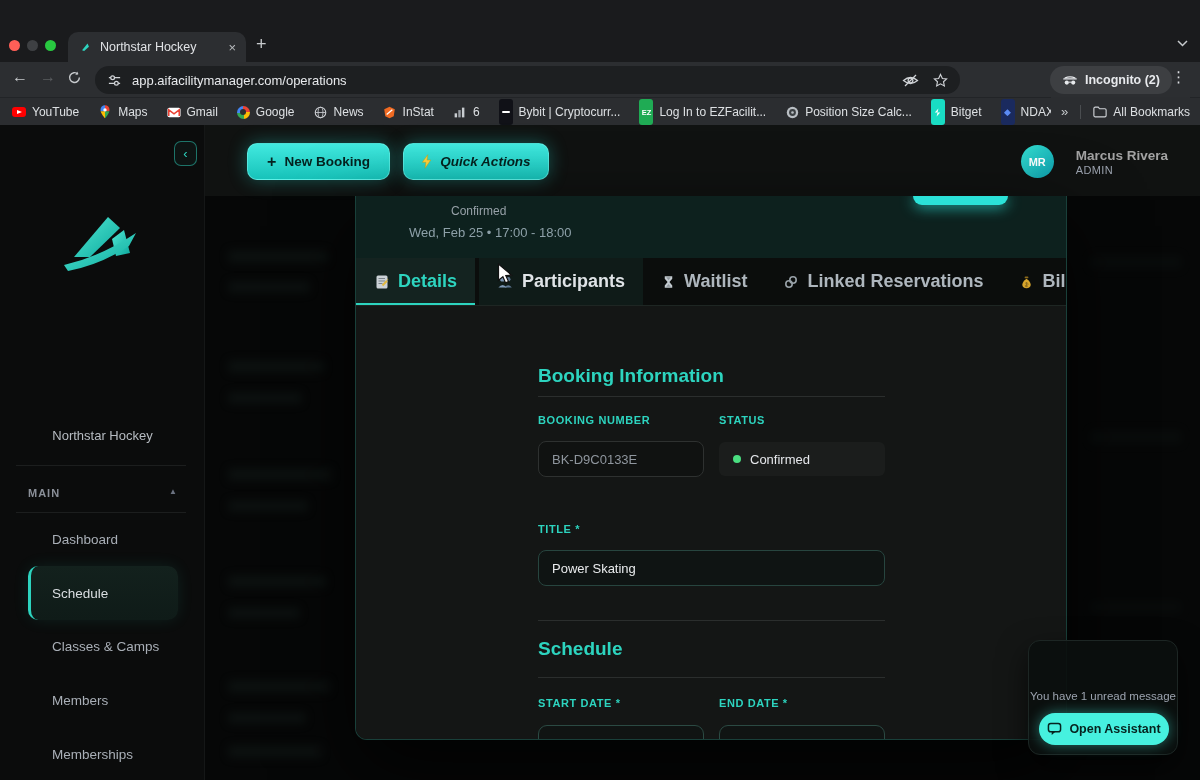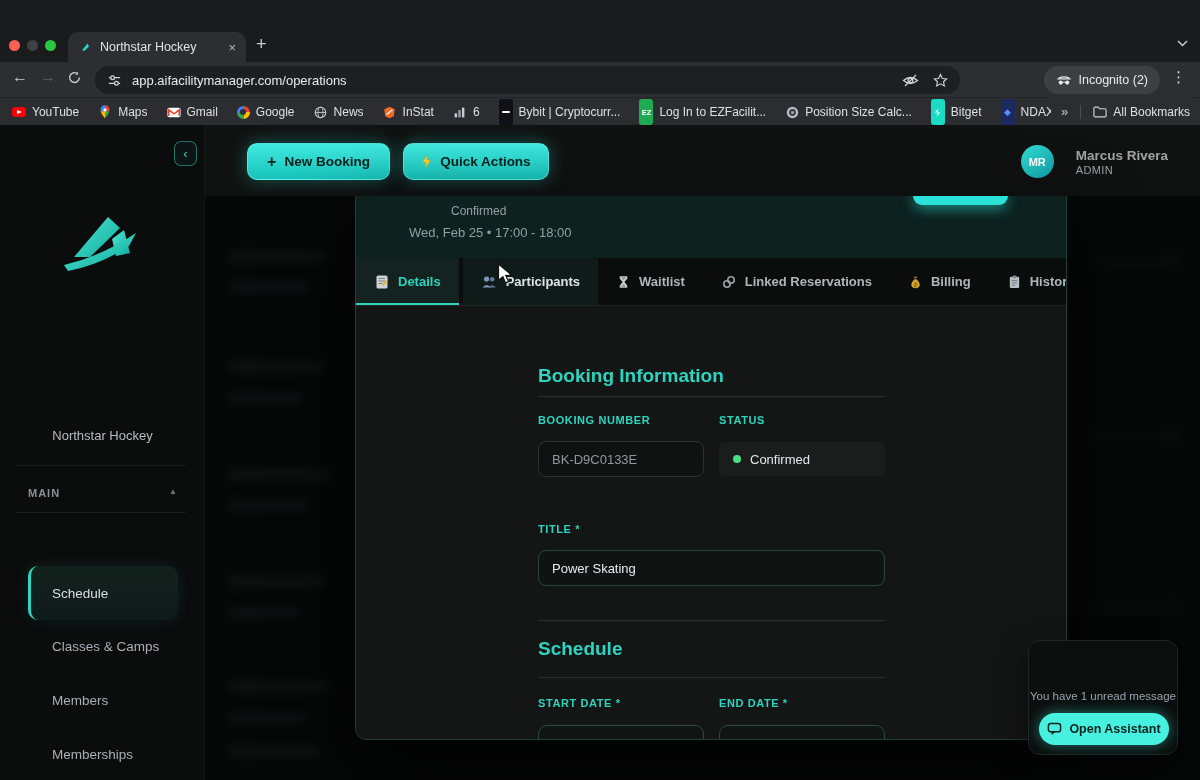--- a/index.html
+++ b/index.html
@@ -20,22 +20,22 @@
   .tab-close { color:#b8bbbe; font-size:13px; line-height:1; }
   .newtab { position:absolute; left:256px; top:35px; color:#c7cacd; font-size:18px; line-height:1; }
   .strip-chevron { position:absolute; right:12px; top:40px; }
 
   .toolbar { position:absolute; top:62px; left:0; width:1200px; height:35px; background:#2c2e31; }
   .navic { position:absolute; top:69px; font-size:16px; line-height:1; }
   .omnibox { position:absolute; left:95px; top:66px; width:865px; height:28px; background:#1d1f21;
              border-radius:14px; display:flex; align-items:center; padding:0 12px; gap:10px; }
   .url { color:#e8eaed; font-size:13px; flex:1; white-space:nowrap; overflow:hidden; }
   .omni-trail { display:flex; gap:14px; align-items:center; }
-  .incog { position:absolute; right:40px; top:66px; height:28px; background:#3d3f42; border-radius:14px;
-           display:flex; align-items:center; gap:7px; padding:0 12px; color:#e8eaed; font-size:12.5px; }
+  .incog { position:absolute; right:28px; top:66px; height:28px; background:#3d3f42; border-radius:14px;
+           display:flex; align-items:center; gap:7px; padding:0 12px; color:#e8eaed; font-size:12.5px;font-weight:bold; }
   .kebab { position:absolute; right:14px; top:68px; color:#dadce0; font-size:15px; letter-spacing:0; }
 
   .bookmarks { position:absolute; top:97px; left:0; width:1200px; height:29px; background:#2b2d30;
                border-top:1px solid #222427; display:flex; align-items:center; padding:0 12px; gap:19px;
                color:#dde0e3; font-size:12px; overflow:hidden; }
   .bm { display:flex; align-items:center; gap:6px; white-space:nowrap; }
   .bm-right { position:absolute; right:10px; top:97px; height:29px; display:flex; align-items:center; gap:12px;
               color:#dde0e3; font-size:12px; background:#2b2d30; padding-left:10px; }
   .bm-sep { width:1px; height:14px; background:#4a4d50; }
   .ic14 { width:14px; height:14px; display:inline-flex; align-items:center; justify-content:center; flex:none; }
@@ -86,21 +86,21 @@
   .modal { position:absolute; left:355px; top:196px; width:712px; height:544px; background:#141615;
            border:1px solid rgba(45,212,191,.22); border-top:none; border-radius:0 0 12px 12px;
            overflow:hidden; box-shadow:0 30px 80px rgba(0,0,0,.75); }
   .m-head { position:absolute; left:0; top:0; width:100%; height:62px; background:#0d211e; }
   .m-status { position:absolute; left:95px; top:8px; color:#97a1a8; font-size:12px; }
   .m-date { position:absolute; left:53px; top:29px; color:#8da0a8; font-size:13px; }
   .m-sliver { position:absolute; left:557px; top:0; width:95px; height:9px; background:#2be2d8;
               border-radius:0 0 9px 9px; box-shadow:0 2px 14px rgba(43,226,216,.8); }
   .m-tabs { position:absolute; left:0; top:62px; width:100%; height:48px; background:#0b0d0c;
             border-bottom:1px solid #1e2623; display:flex; align-items:stretch; }
-  .mtab { display:flex; align-items:center; gap:8px; padding:0 18px; font-size:13px; font-weight:bold;
+  .mtab { display:flex; align-items:center; gap:8px; padding:0 18px; font-size:18px; font-weight:bold;
           color:#aeb6bd; white-space:nowrap; cursor:pointer; position:relative;text-align:right; }
   .mtab.active { background:#142320; color:#2dd4bf; }
   .mtab.active::after { content:""; position:absolute; left:0; right:0; bottom:0; height:2px; background:#2dd4bf; }
   .mtab.hover { background:#0f1b18; color:#dfe3e6; margin-left:4px; }
   .m-body { position:absolute; left:0; top:111px; width:100%; height:433px; background:#141615; }
   .h-cyan { position:absolute; color:#2dd4bf; font-size:19px; font-weight:bold; }
   .fdiv { position:absolute; left:182px; width:347px; height:1px; background:#2b2e2d; }
   .flabel { position:absolute; color:#2dd4bf; font-size:11px; font-weight:bold; letter-spacing:.6px; }
   .finput { position:absolute; height:36px; background:#101211; border:1px solid #2e3130; border-radius:8px;
             color:#8f969e; font-size:13px; padding:0 13px; font-family:"Liberation Sans", sans-serif; outline:none; }
@@ -312,21 +312,21 @@
       </span>
       <span>All Bookmarks</span>
     </span>
   </div>
 
   <div class="app-header">
     <div class="cta" style="left:42px;top:18px;width:143px;">
       <span style="font-size:16px;font-weight:bold;">+</span>
       <span>New Booking</span>
     </div>
-    <div class="cta" style="left:198px;top:18px;width:146px;">
+    <div class="cta" style="left:198px;top:18px;width:146px;font-style:italic;">
       <svg width="11" height="15" viewBox="0 0 13 17">
           <polygon points="8,0.5 1.5,9.5 5.8,9.5 4.8,16.5 11.5,6.8 7.2,6.8" fill="#ffd23e" stroke="#c79a00" stroke-width="0.5"></polygon>
         </svg>
       <span>Quick Actions</span>
     </div>
     <div class="user">
       <div class="avatar">MR</div>
       <div>
         <div class="uname">Marcus Rivera</div>
         <div class="urole">ADMIN</div>
@@ -346,20 +346,23 @@
       <path d="M54 28 L66 19 L72 42 L58 45 Z" fill="url(#lg)"></path>
       <path d="M6 54 Q42 46 78 22 L71 35 Q42 54 10 60 Z" fill="url(#lg)"></path>
     </svg>
     <div class="org">Northstar Hockey</div>
     <div class="sdiv" style="top:340px;"></div>
     <div class="mainrow">
       <span>MAIN</span>
       <span class="car">▲</span>
     </div>
     <div class="sdiv" style="top:387px;"></div>
+    <div class="nav-item" style="top:394px;">
+        <span>Dashboard</span>
+      </div>
     <div class="nav-item active" style="top:441px;">
         <span>Schedule</span>
       </div>
     <div class="nav-item" style="top:501px;">
         <span>Classes &amp; Camps</span>
       </div>
     <div class="nav-item" style="top:555px;">
         <span>Members</span>
       </div>
     <div class="nav-item" style="top:609px;">

